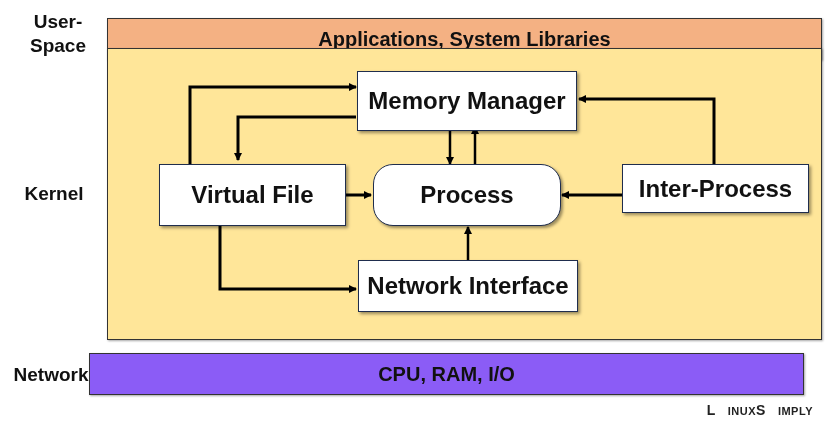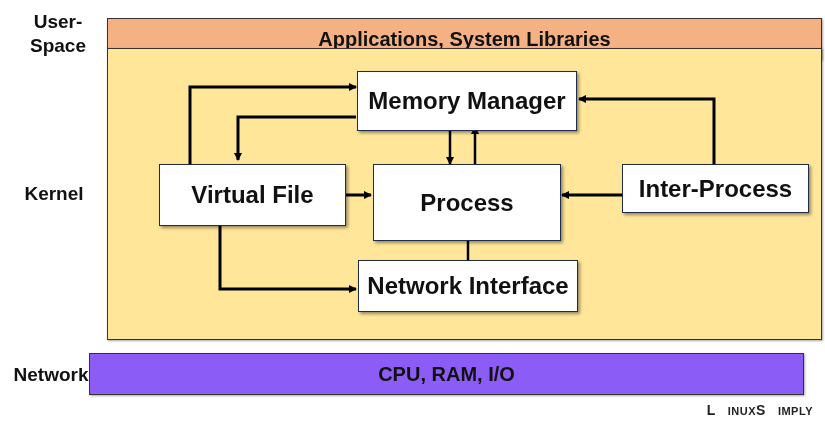--- a/index.html
+++ b/index.html
@@ -53,21 +53,21 @@
     <path d="M468,261 V227" marker-end="url(#ah)" stroke-width="2.5"></path>
   </g>
 </svg>
 
 <div class="box" style="left:357px; top:71px; width:220px; height:60px;">
   <span>Memory Manager</span>
 </div>
 <div class="box" style="left:127px; top:164px; width:187px; height:62px;margin-left:32px;">
   <span>Virtual File</span>
 </div>
-<div class="box" style="left:373px; top:164px; width:188px; height:77px;">
+<div class="box" style="left:373px; top:164px; width:188px; height:62px;border-radius:20px;">
   <span>Process</span>
 </div>
 <div class="box" style="left:622px; top:164px; width:187px; height:49px;">
   <span>Inter-Process</span>
 </div>
 <div class="box" style="left:358px; top:260px; width:220px; height:52px;">
   <span>Network Interface</span>
 </div>
 
 <div class="brand">

